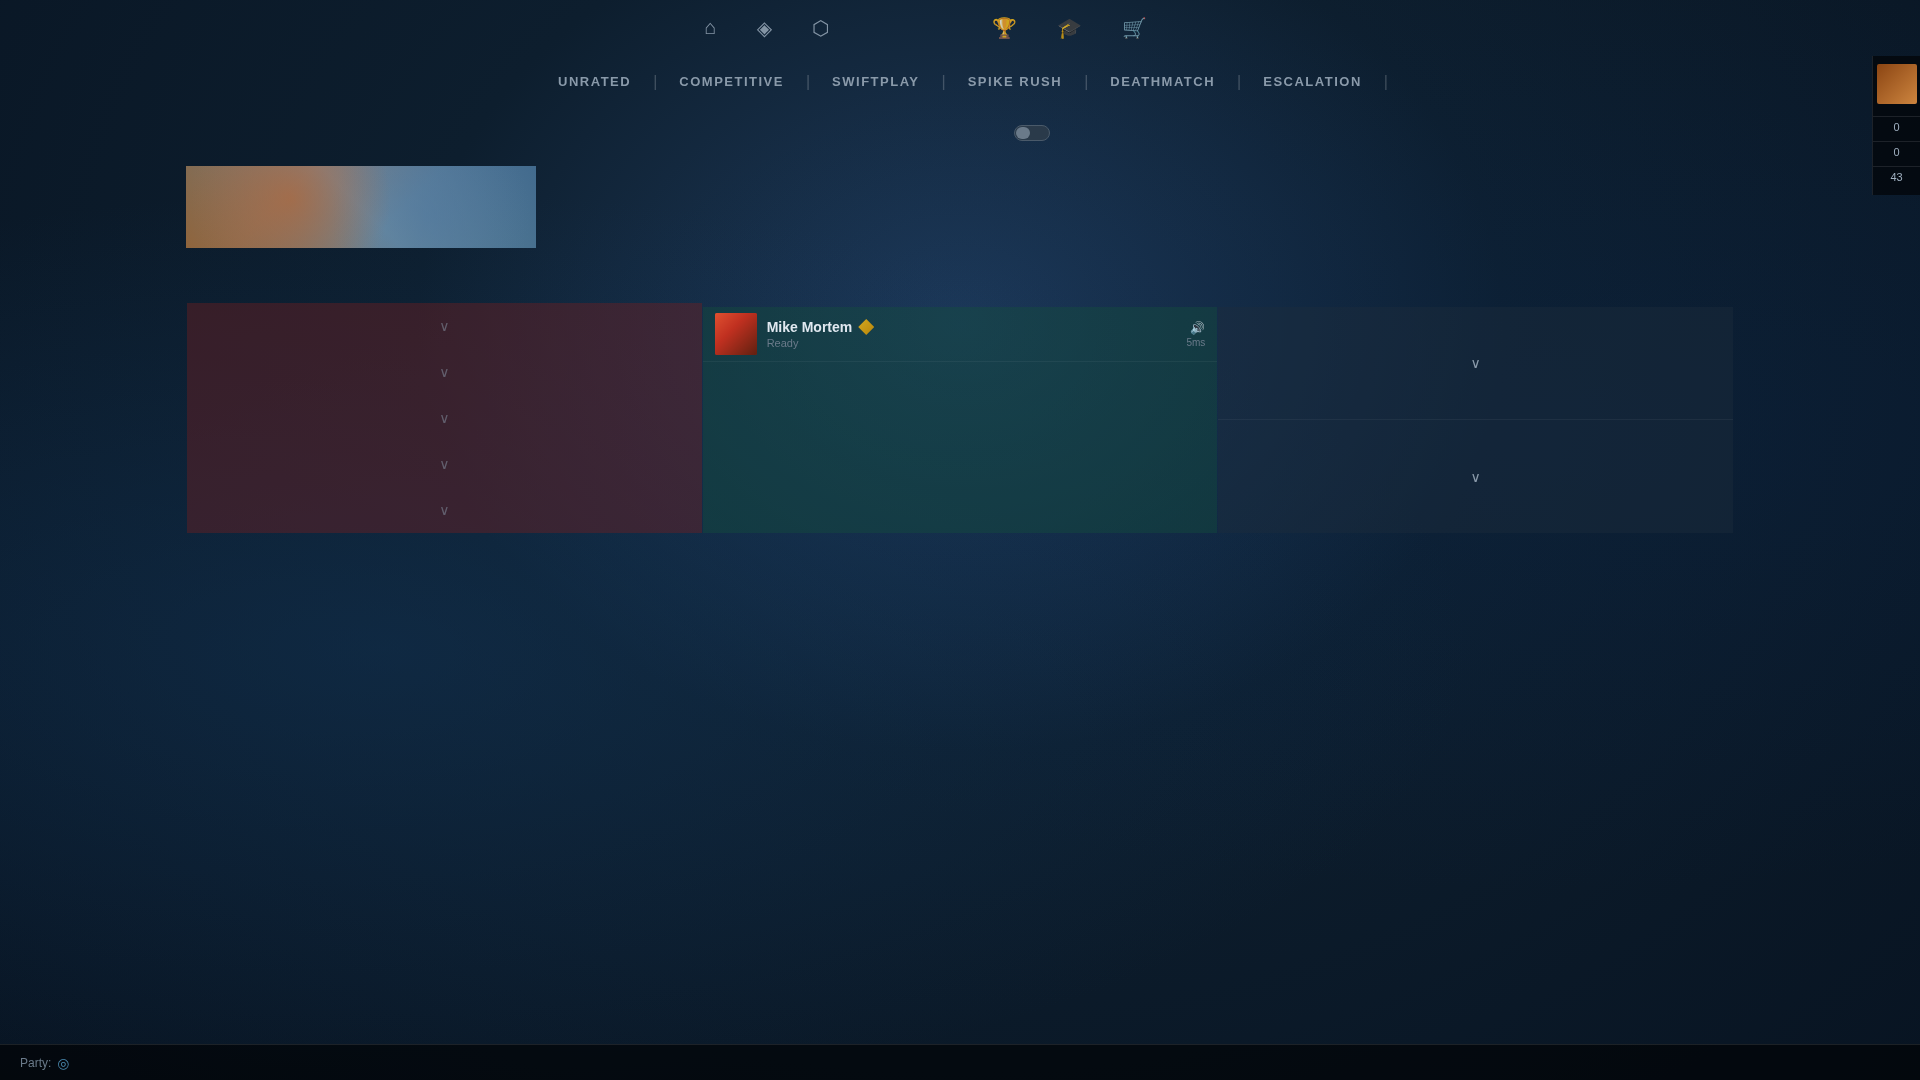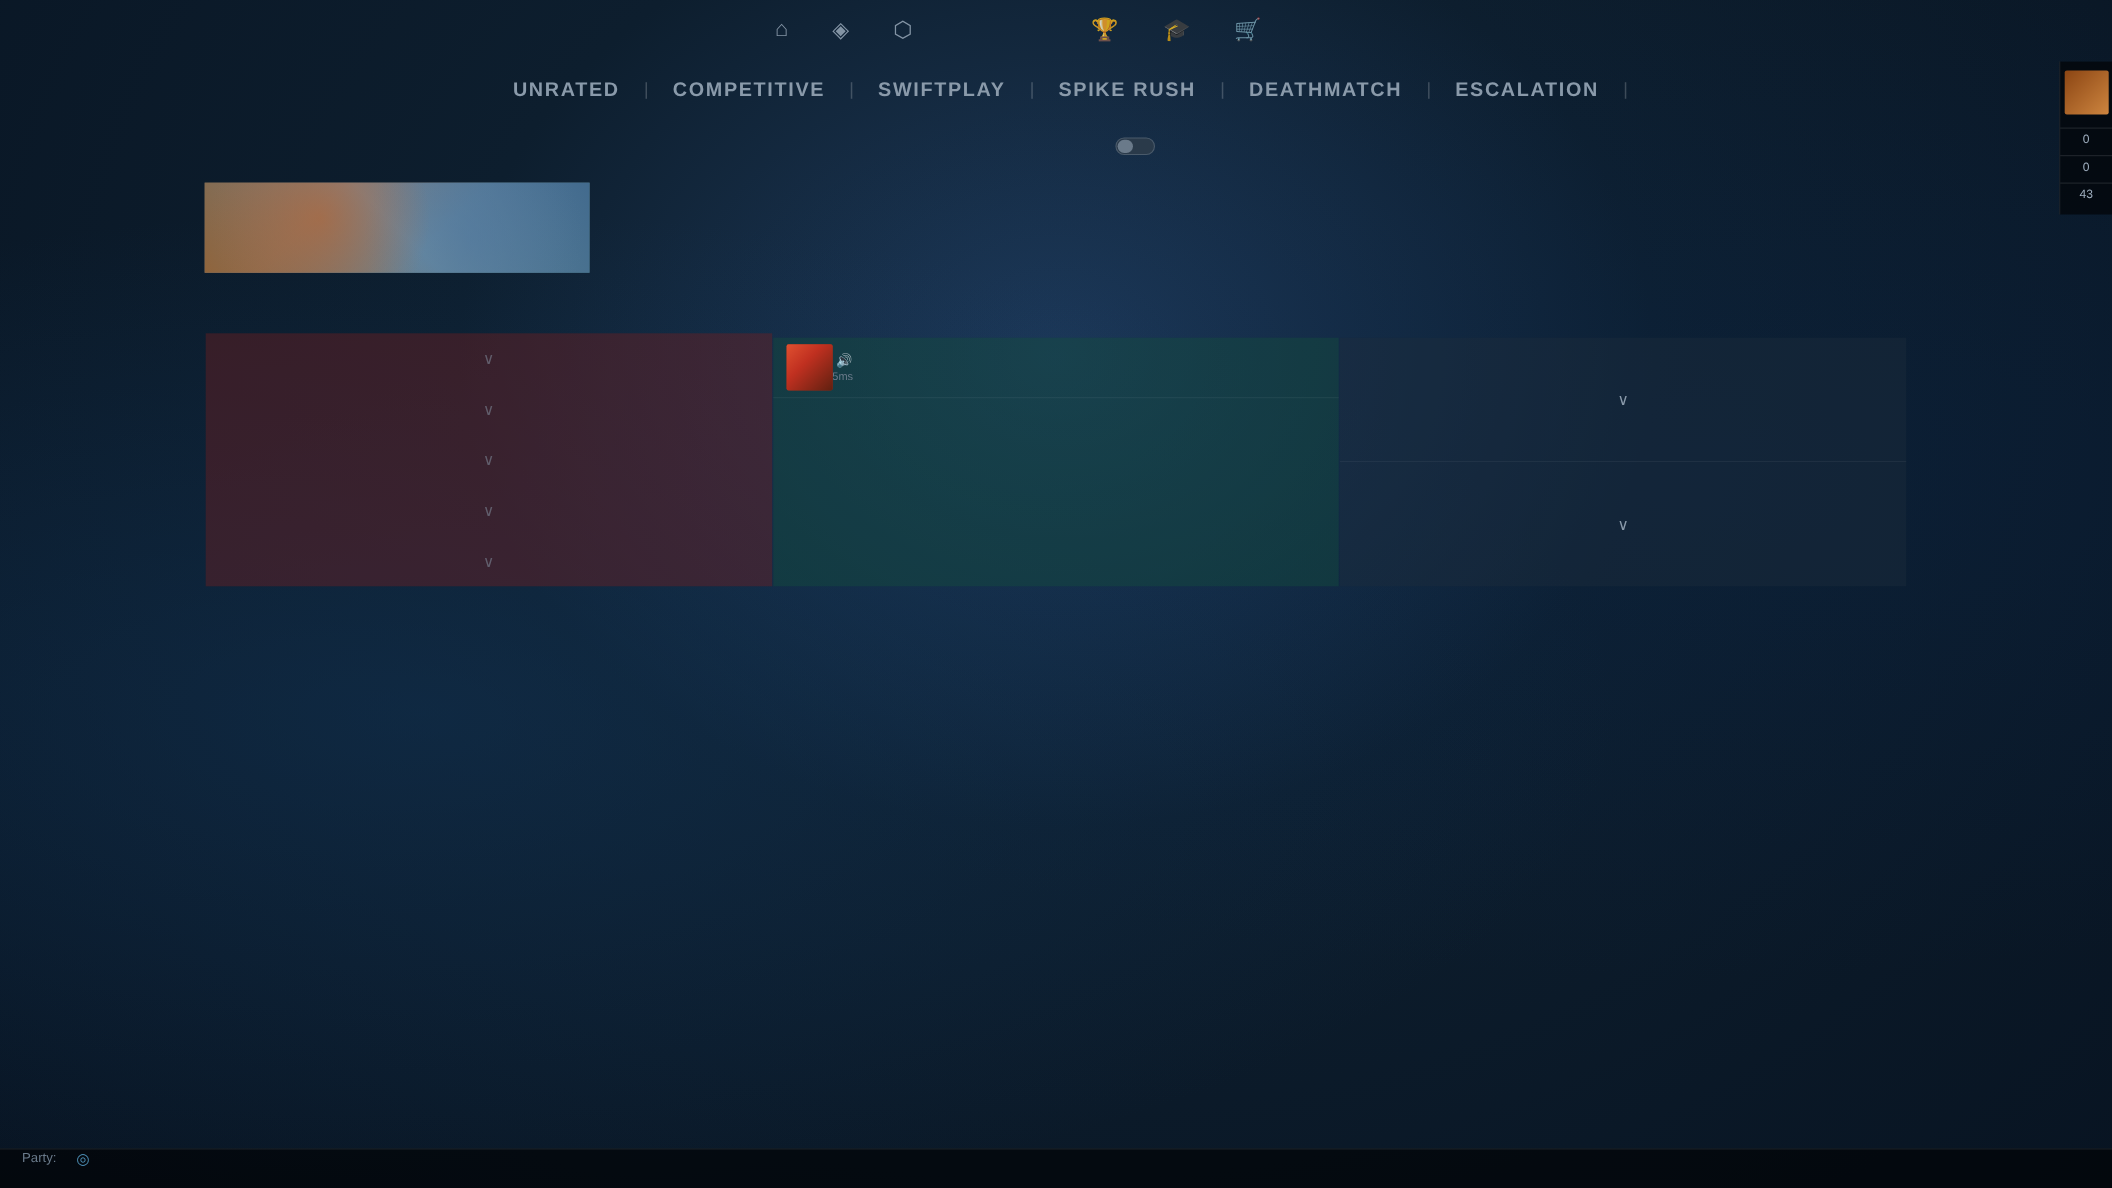--- a/index.html
+++ b/index.html
@@ -171,21 +171,21 @@
       justify-content: center;
       align-items: center;
       gap: 0;
       padding: 0 100px;
       height: 52px;
       position: relative;
     }
 
     .tab-item {
       color: #8a9aaa;
-      font-size: 18px;
+      font-size: 13px;
       font-weight: bold;
       letter-spacing: 1.5px;
       padding: 0 24px;
       height: 100%;
       display: flex;
       align-items: center;
       cursor: pointer;
       position: relative;
       text-transform: uppercase;
       border-bottom: 2px solid transparent;
@@ -609,23 +609,23 @@
 
     
     .footer-party {
       position: absolute;
       bottom: 0;
       left: 0;
       right: 0;
       height: 36px;
       background: rgba(0, 0, 0, 0.6);
       display: flex;
-      align-items: flex-start;
+      align-items: center;
       padding: 0 20px;
-      gap: 18px;
+      gap: 6px;
       border-top: 1px solid rgba(255, 255, 255, 0.1);
     }
 
     .party-text {
       color: #6a7a8a;
       font-size: 12px;
     }
 
     .party-icon {
       color: #4a8ab0;
@@ -809,20 +809,27 @@
         </div>
       </div>
 
       <div class="team-section" style="border-right: 1px solid rgba(255,255,255,0.1);">
         <div class="team-header defenders">
           <span>DEFENDERS</span>
         </div>
         <div class="team-body defenders-body">
           <div class="player-slot">
             <div class="player-avatar"></div>
+            <div class="player-info">
+              <div class="player-name">
+                <span>Mike Mortem</span>
+                <span class="rank-icon"></span>
+              </div>
+              <div class="player-status">Ready</div>
+            </div>
             <div class="player-meta">
               <span class="mute-icon">🔊</span>
               <span class="ping">5ms</span>
             </div>
           </div>
         </div>
       </div>
 
       <div class="team-section">
         <div class="team-header observers">

